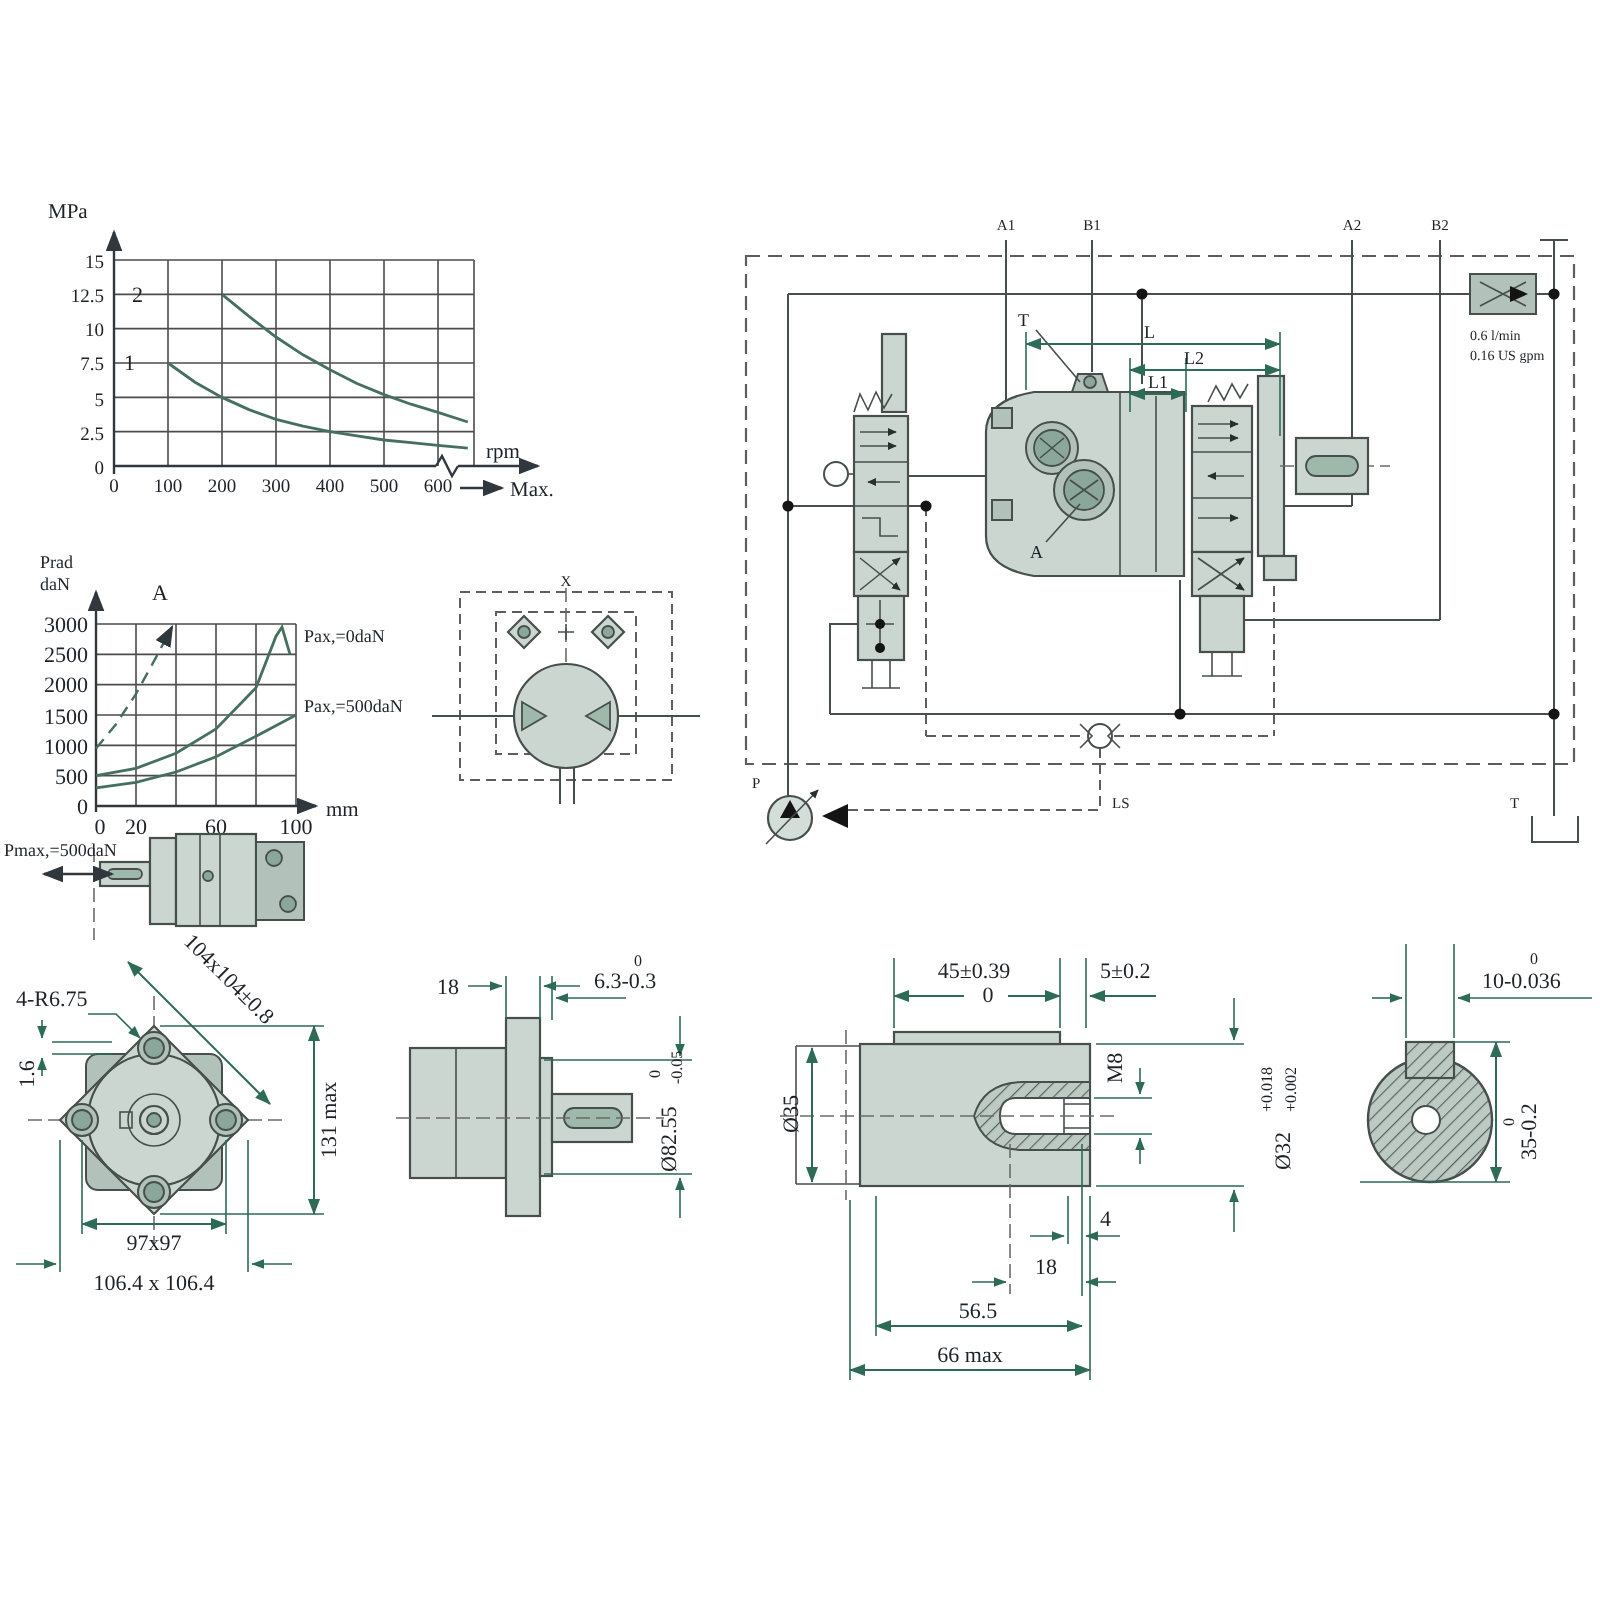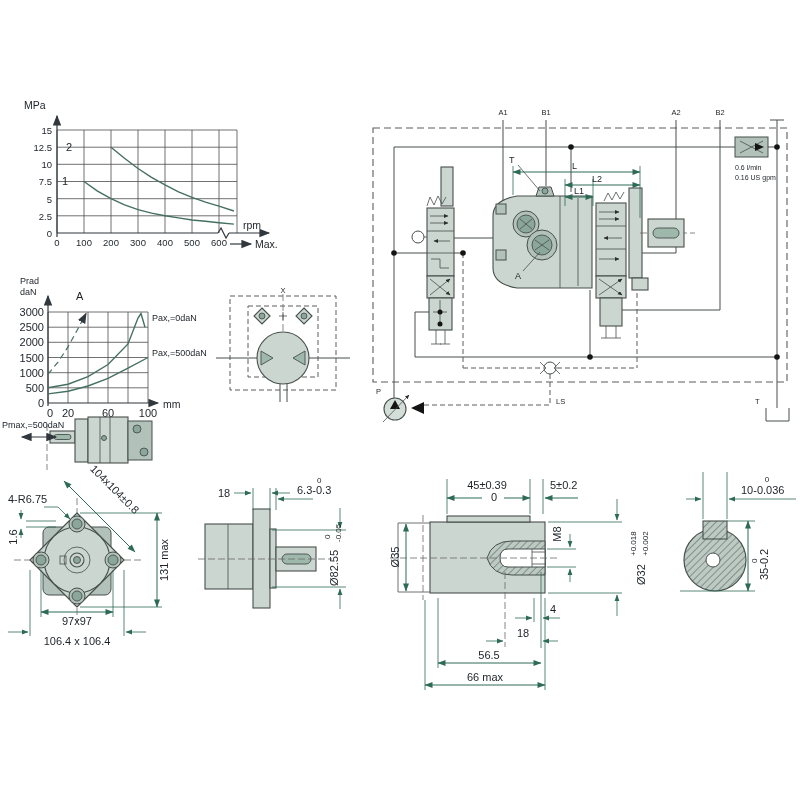--- a/index.html
+++ b/index.html
@@ -1,16 +1,16 @@
 <!DOCTYPE html>
 <html><head>
 <meta charset="utf-8">
 <style>
   html,body{margin:0;padding:0;background:#fff}
-  #sheet{width:712px;height:800px;background:#fff;position:relative;font-family:Liberation Sans, sans-serif}
+  #sheet{width:712px;height:800px;background:#fff;position:relative;font-family:Liberation Serif, serif}
   svg{display:block}
   .thin{fill:none;stroke:#474f4d;stroke-width:0.8}
   .fill1{fill:#cbd6d0;stroke:#474f4d;stroke-width:1.1}
   .fill2{fill:#b2c2ba;stroke:#474f4d;stroke-width:1}
   .port{fill:#8ba69a;stroke:#474f4d;stroke-width:0.9}
   .slot{fill:#9eb9ab;stroke:#474f4d;stroke-width:0.9}
   .wire{fill:none;stroke:#474f4d;stroke-width:1}
   .bnd{fill:none;stroke:#5d5d5d;stroke-width:1.1;stroke-dasharray:7 4}
   .bnd2{fill:none;stroke:#5d5d5d;stroke-width:1;stroke-dasharray:5 3}
   .cl{fill:none;stroke:#6b6b6b;stroke-width:0.8;stroke-dasharray:7 3}

